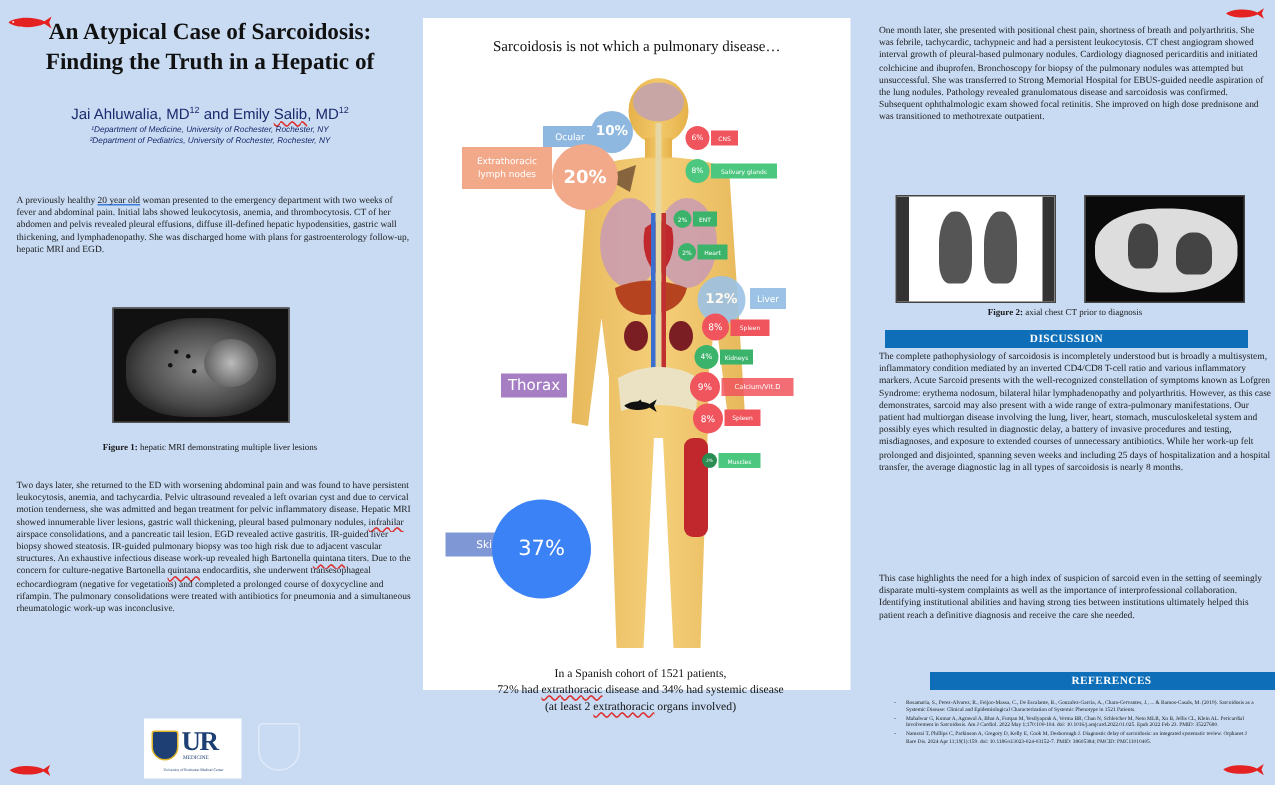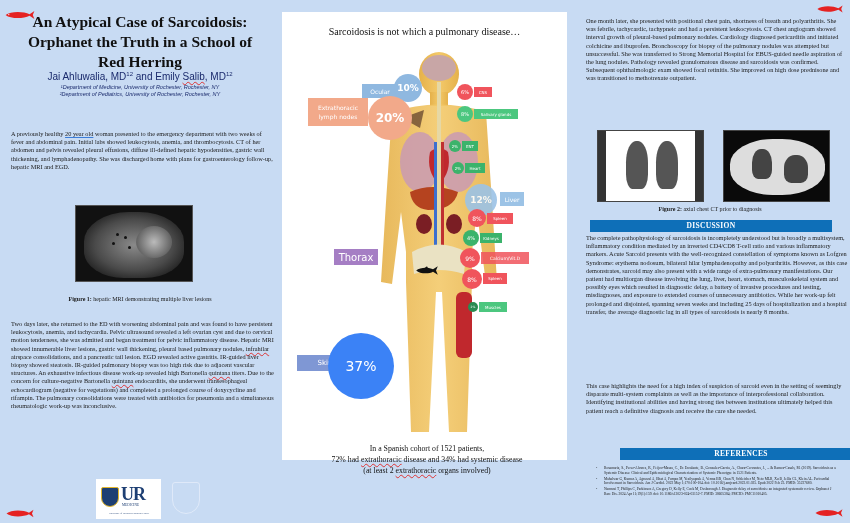--- a/index.html
+++ b/index.html
@@ -58,22 +58,21 @@
 <div class="col col-left">
   <div class="herring" style="left:4px;top:10px;">
     <svg viewBox="0 0 40 12">
         <path d="M2 6 C8 1 24 1 32 5 L38 1 L36 6 L38 11 L32 7 C24 11 8 11 2 6 Z" fill="#e52222"></path>
         <circle cx="6" cy="5.5" r="0.8" fill="#fff"></circle>
       </svg>
   </div>
 
   <div class="title">
     <div>An Atypical Case of Sarcoidosis:</div>
-    <div>Orphanet the Truth in a School of</div>
-    <div>Red Herring</div>
+    <div>Finding the Truth in a Hepatic of</div>
   </div>
 
   <div class="authors"><span>Jai Ahluwalia, MD</span><sup>12</sup><span style="white-space:pre"> and </span><span><span>Emily </span><span class="spell">Salib</span><span>, MD</span></span><sup>12</sup></div>
   <div class="affil" style="top:84px;">¹Department of Medicine, University of Rochester, Rochester, NY</div>
   <div class="affil" style="top:91px;">²Department of Pediatrics, University of Rochester, Rochester, NY</div>
 
 
   <div class="para" style="left:11px;top:130px;width:262px;"><span>A previously healthy </span><span class="hl">20 year old</span><span> woman presented to the emergency department with two weeks of fever and abdominal pain. Initial labs showed leukocytosis, anemia, and thrombocytosis. CT of her abdomen and pelvis revealed pleural effusions, diffuse ill-defined hepatic hypodensities, gastric wall thickening, and lymphadenopathy. She was discharged home with plans for gastroenterology follow-up, hepatic MRI and EGD.</span></div>
 
   <div class="mri">

